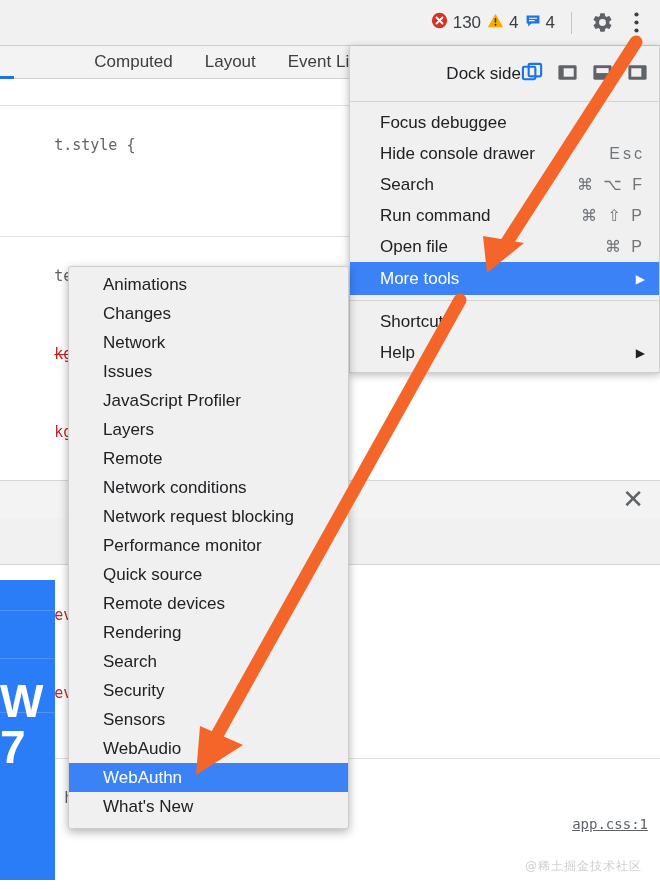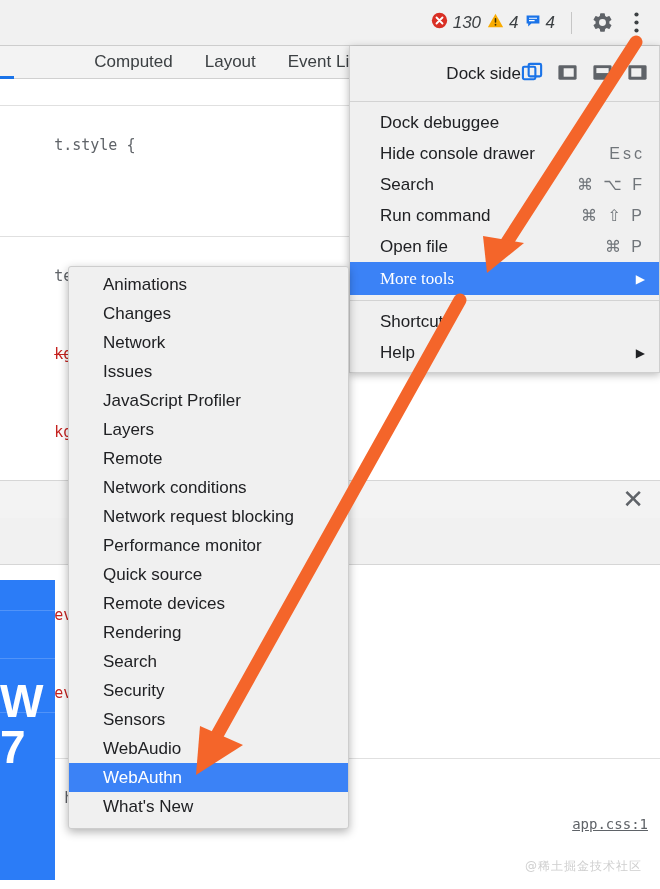--- a/index.html
+++ b/index.html
@@ -17,21 +17,20 @@
     background: #ffffff;
     overflow: hidden;
   }
 
   
   .dt-topbar {
     position: absolute;
     left: 0; top: 0;
     width: 660px; height: 46px;
     background: #f9a8d4;
-    font-style: italic;
   }
   .dt-topbar-inner {
     position: absolute;
     left: 0; top: 0;
     width: 660px; height: 46px;
     background: #f1f1f1;
     border-bottom: 1px solid #cdcdcd;
     display: flex;
     align-items: center;
     justify-content: flex-end;
@@ -193,21 +192,21 @@
     height: 31px;
     padding: 0 14px 0 30px;
     font-size: 17px;
     color: #202124;
     box-sizing: border-box;
     white-space: nowrap;
   }
   .mi .mi-label { flex: 1; }
   .mi .mi-accel { color: #70757a; font-size: 16px; letter-spacing: 3px; }
   .mi.sel { background: #3b82f6; color: #ffffff; height: 33px; }
-  .mi.sel .mi-label { color: #ffffff; font-family: Liberation Serif, serif; }
+  .mi.sel .mi-label { color: #ffffff; }
   .mi-arrow { font-size: 12px; color: #202124; }
   .mi.sel .mi-arrow { color: #ffffff; }
 
   
   .menu-sub {
     position: absolute;
     left: 68px; top: 266px;
     width: 281px;
     background: #f0f0f0;
     border: 1px solid #cdcdcd;
@@ -410,21 +409,21 @@
             <rect x="2.5" y="4.5" width="19" height="15" rx="1.5" fill="#5f6368"></rect>
             <rect x="5.5" y="7.6" width="10.5" height="8.8" fill="#f0f0f0"></rect>
           </svg>
         </span>
       </span>
     </div>
 
     <div class="menu-div"></div>
 
     <div class="mi">
-      <span class="mi-label">Dock debuggee</span>
+      <span class="mi-label">Focus debuggee</span>
       <span class="mi-accel"></span>
     </div>
     <div class="mi">
       <span class="mi-label">Hide console drawer</span>
       <span class="mi-accel">Esc</span>
     </div>
     <div class="mi">
       <span class="mi-label">Search</span>
       <span class="mi-accel">⌘ ⌥ F</span>
     </div>

